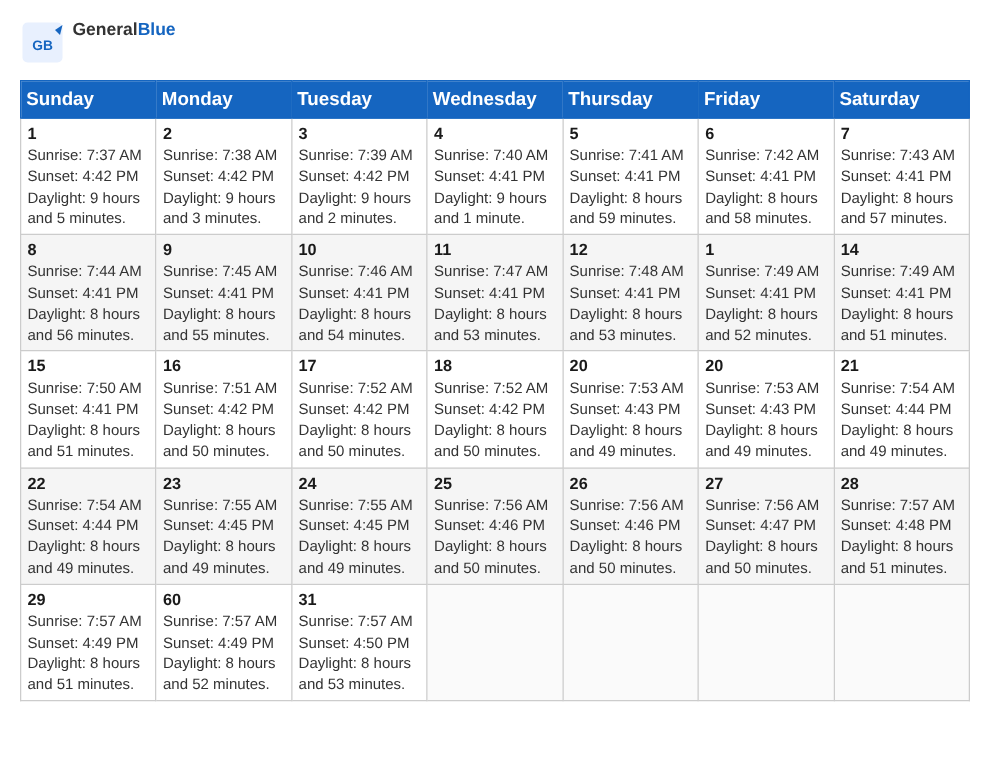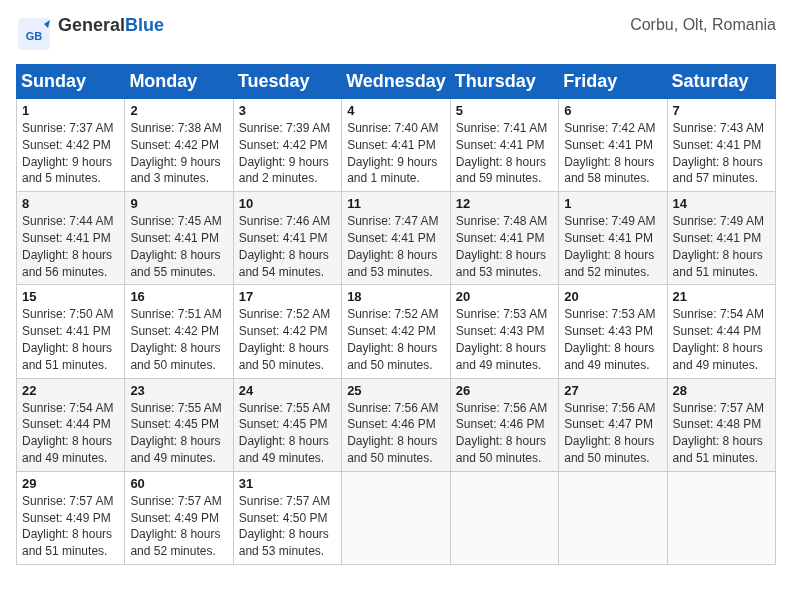--- a/index.html
+++ b/index.html
@@ -33,21 +33,21 @@
     .calendar {
       width: 100%;
       border-collapse: collapse;
       font-size: 11px;
     }
     .calendar thead tr th {
       background-color: #1565c0;
       color: #fff;
       padding: 6px 4px;
       text-align: left;
-      font-size: 18px;
+      font-size: 15px;
       font-weight: bold;
       border: 1px solid #1565c0;
     }
     .calendar tbody tr td {
       border: 1px solid #ccc;
       vertical-align: top;
       padding: 4px 5px;
       width: 14.28%;
       min-height: 70px;
       background: #fff;
@@ -87,27 +87,26 @@
 <div class="header">
   <div class="logo-container">
     <div class="logo-icon">
       <svg width="36" height="36" viewBox="0 0 36 36">
         <rect x="2" y="2" width="32" height="32" rx="4" fill="#e8f0fe"></rect>
         <text x="18" y="24" text-anchor="middle" font-size="11" font-weight="bold" fill="#1565c0">GB</text>
         <polygon points="28,8 34,4 32,12" fill="#1565c0"></polygon>
       </svg>
     </div>
     <div>
-      <div style="font-size:18px; font-weight:bold; line-height:1.1;">
+      <div style="font-size:14px; font-weight:bold; line-height:1.1;">
         <span style="color:#333;">General</span><span style="color:#1565c0;">Blue</span>
       </div>
     </div>
   </div>
   <div class="title-block">
-    <h2>Corbu, Olt, Romania</h2>
   </div>
 </div>
 
 <table class="calendar">
   <thead>
     <tr>
     <th>Sunday</th>
         <th>Monday</th>
         <th>Tuesday</th>
         <th>Wednesday</th>

